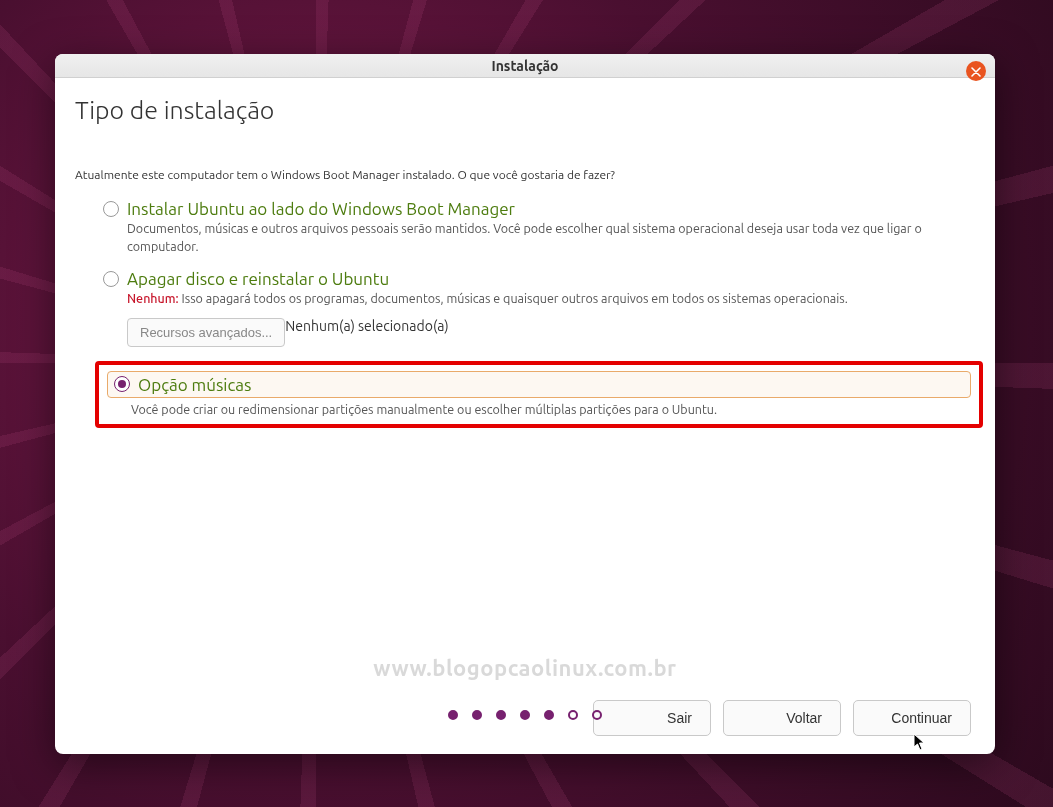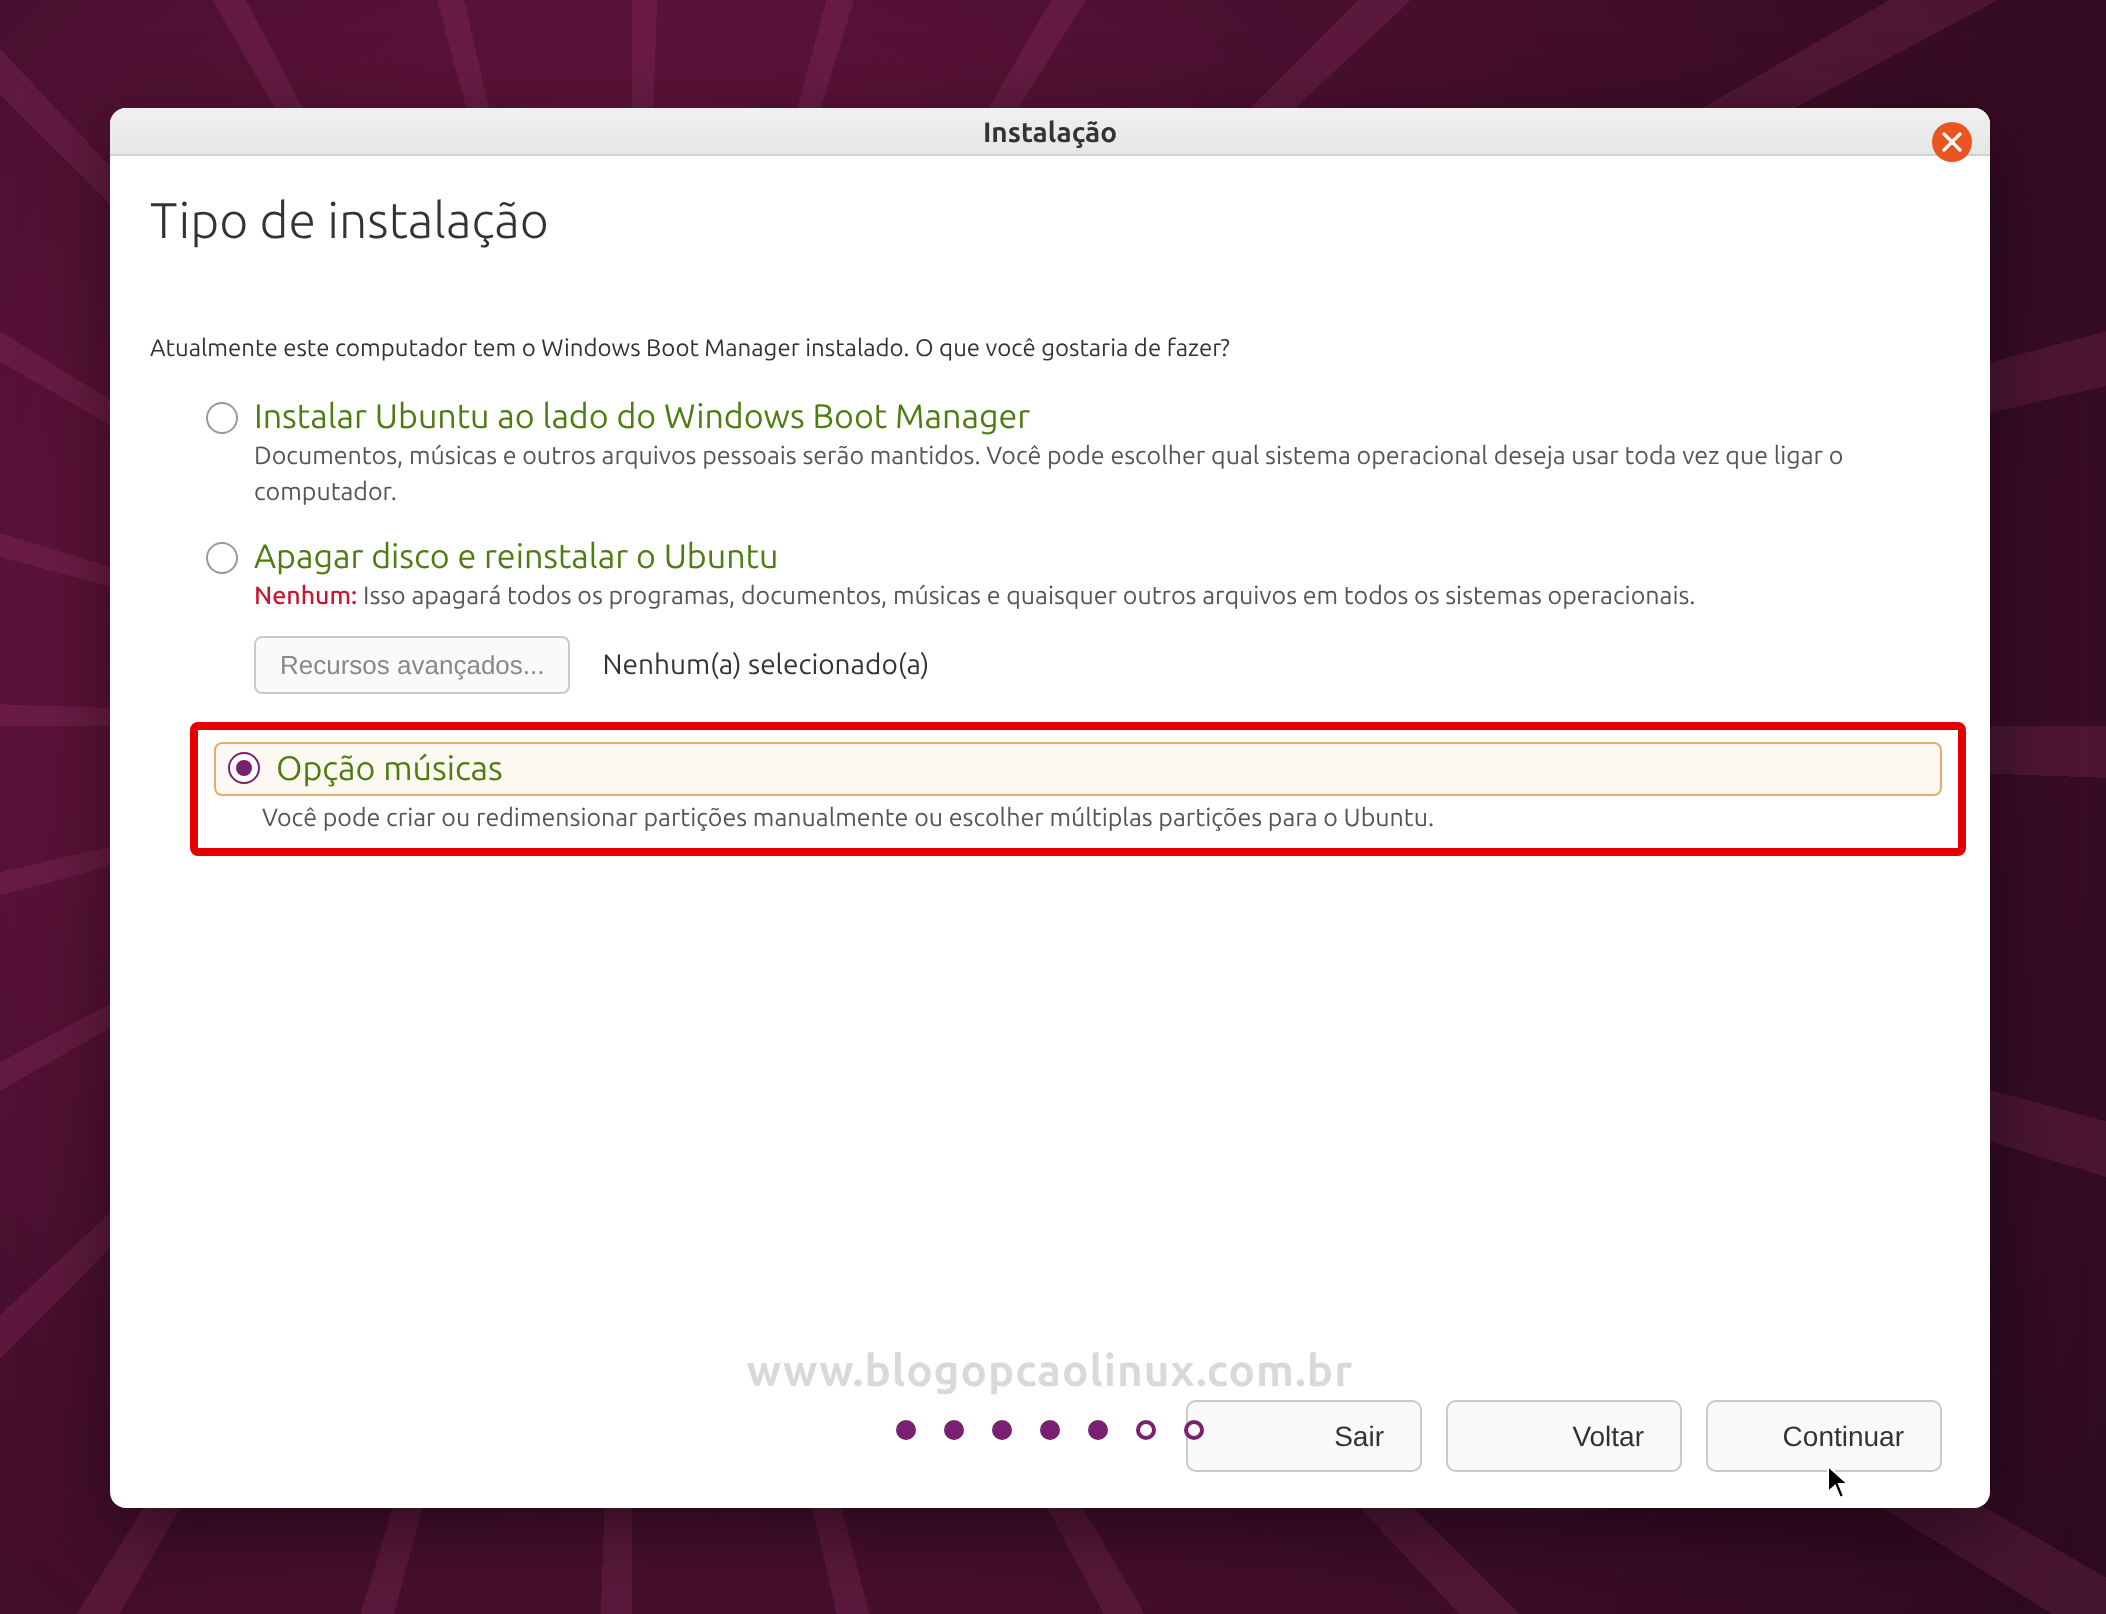--- a/index.html
+++ b/index.html
@@ -46,21 +46,21 @@
       display: inline-flex; align-items: center; justify-content: center;
       cursor: pointer; flex-shrink: 0; background: #fff;
     }
     .radio.selected { border-color: #77216f; }
     .radio.selected::after {
       content: ""; width: 8px; height: 8px; border-radius: 50%; background: #77216f;
     }
     .opt-label { font-size: 17px; color: #4d7c0f; cursor: pointer; }
     .opt-desc { font-size: 12.5px; color: #555; margin-left: 24px; margin-top: 2px; line-height: 1.4; }
     .warn { color: #c7162b; font-weight: 500; }
-    .adv-row { display: flex; align-items: center; gap: 16px; margin-left: 24px; margin-top: 10px; }
+    .adv-row { display: flex; gap: 0; margin-left: 24px; margin-top: 10px; }
     .adv-btn {
       border: 1px solid #c9c9c9; background: #fafafa; color: #888;
       padding: 6px 12px; border-radius: 4px; font-size: 13px; cursor: pointer;
     }
     .adv-status { font-size: 14px; color: #333; }
     .highlight-box {
       border: 4px solid #e40000; border-radius: 4px;
       margin-top: 8px; margin-left: -8px; margin-right: -8px;
       padding: 6px 8px 8px;
     }
@@ -71,21 +71,21 @@
     .desc3 { font-size: 12.5px; color: #555; margin-left: 24px; margin-top: 4px; }
     .footer { margin-top: auto; display: flex; justify-content: flex-end; gap: 12px; padding: 0 4px 4px; position: relative; }
     .btn {
       min-width: 118px; padding: 9px 18px;
       border: 1px solid #c9c9c9; background: #fafafa; color: #333;
       font-size: 14px; border-radius: 5px; cursor: pointer; text-align: right;
     }
     .cursor { position: absolute; right: 48px; bottom: -14px; pointer-events: none; }
     .watermark {
       position: absolute; left: 50%; transform: translateX(-50%);
-      bottom: 56px; font-size: 22px; font-weight: 600;
+      bottom: 74px; font-size: 22px; font-weight: 600;
       color: rgba(120,120,120,.28); letter-spacing: .5px;
     }
     .dots {
       position: absolute; left: 50%; transform: translateX(-50%);
       bottom: 34px; display: flex; gap: 14px;
     }
     .dot { width: 10px; height: 10px; border-radius: 50%; border: 2px solid #77216f; }
     .dot.filled { background: #77216f; }
   </style>
 </head>

